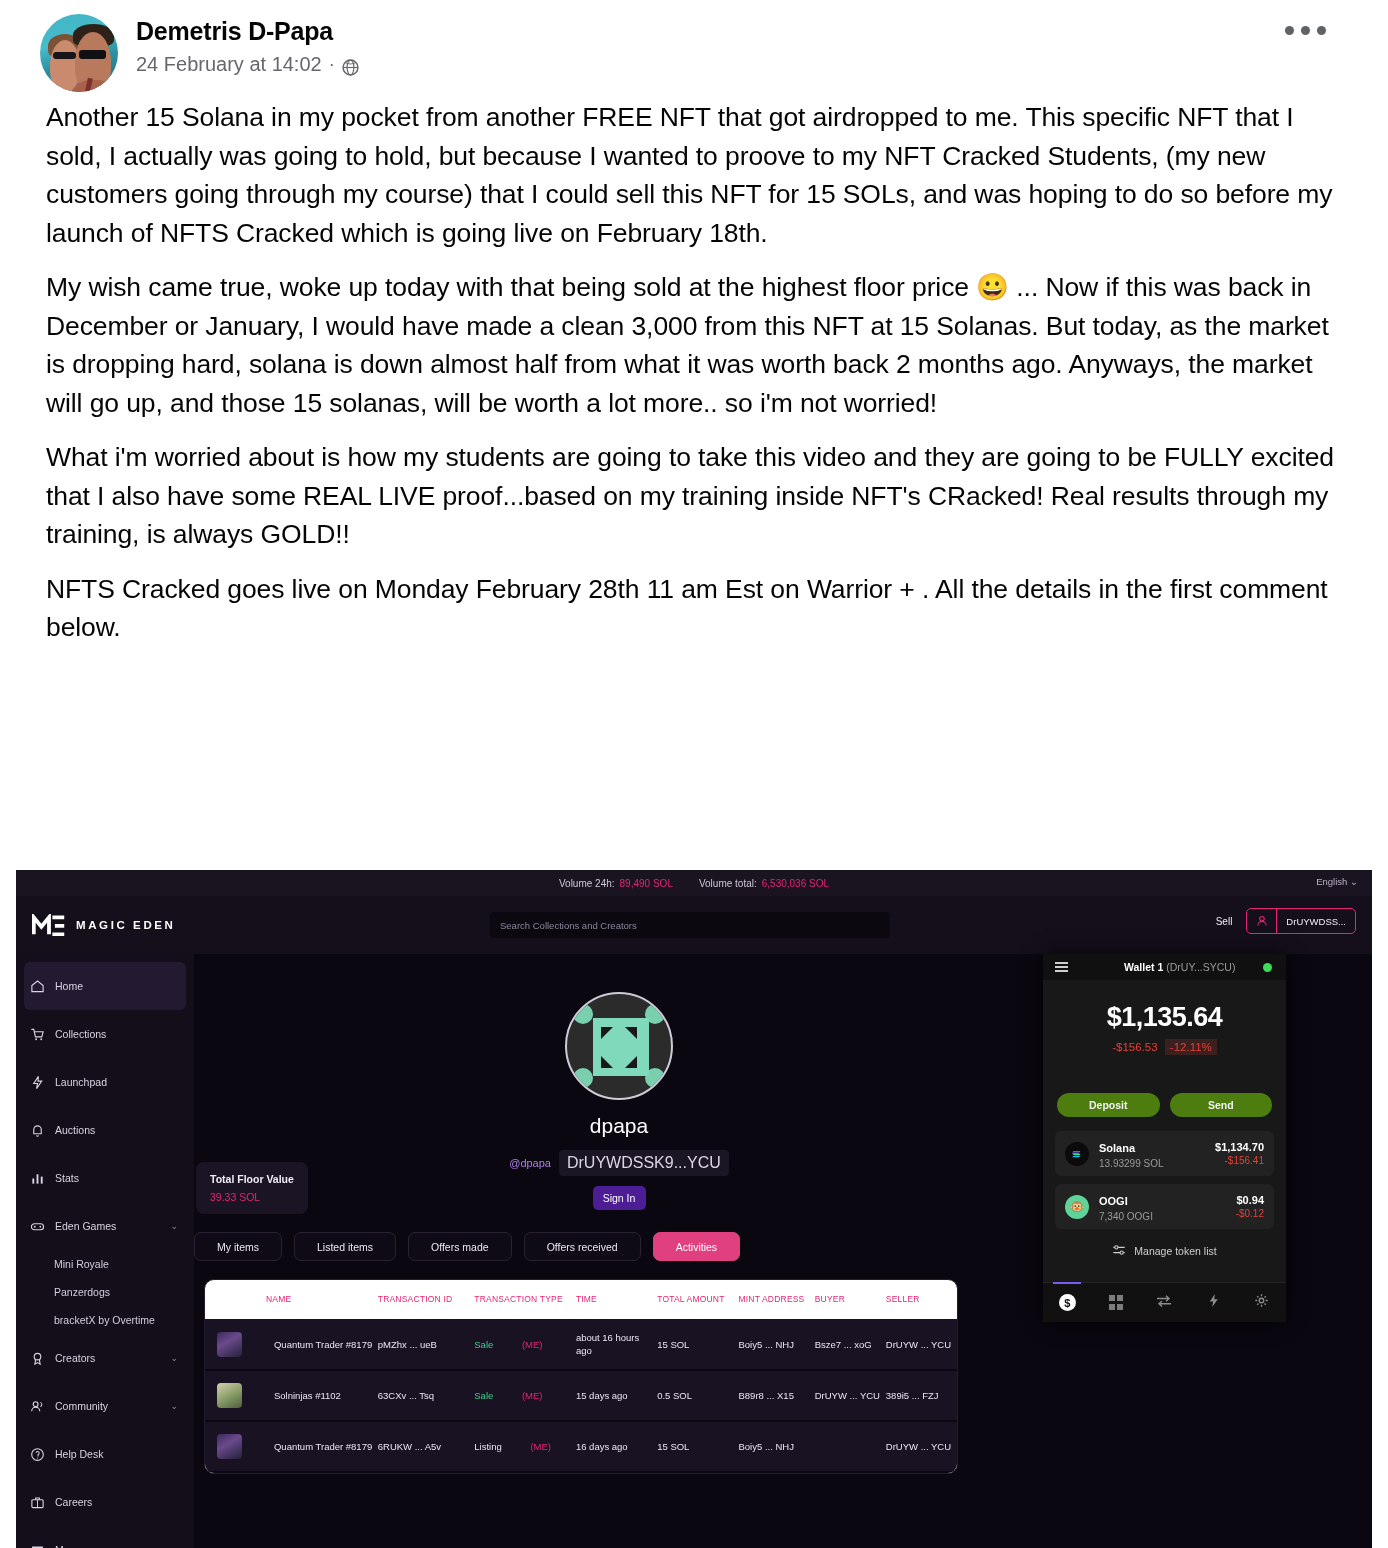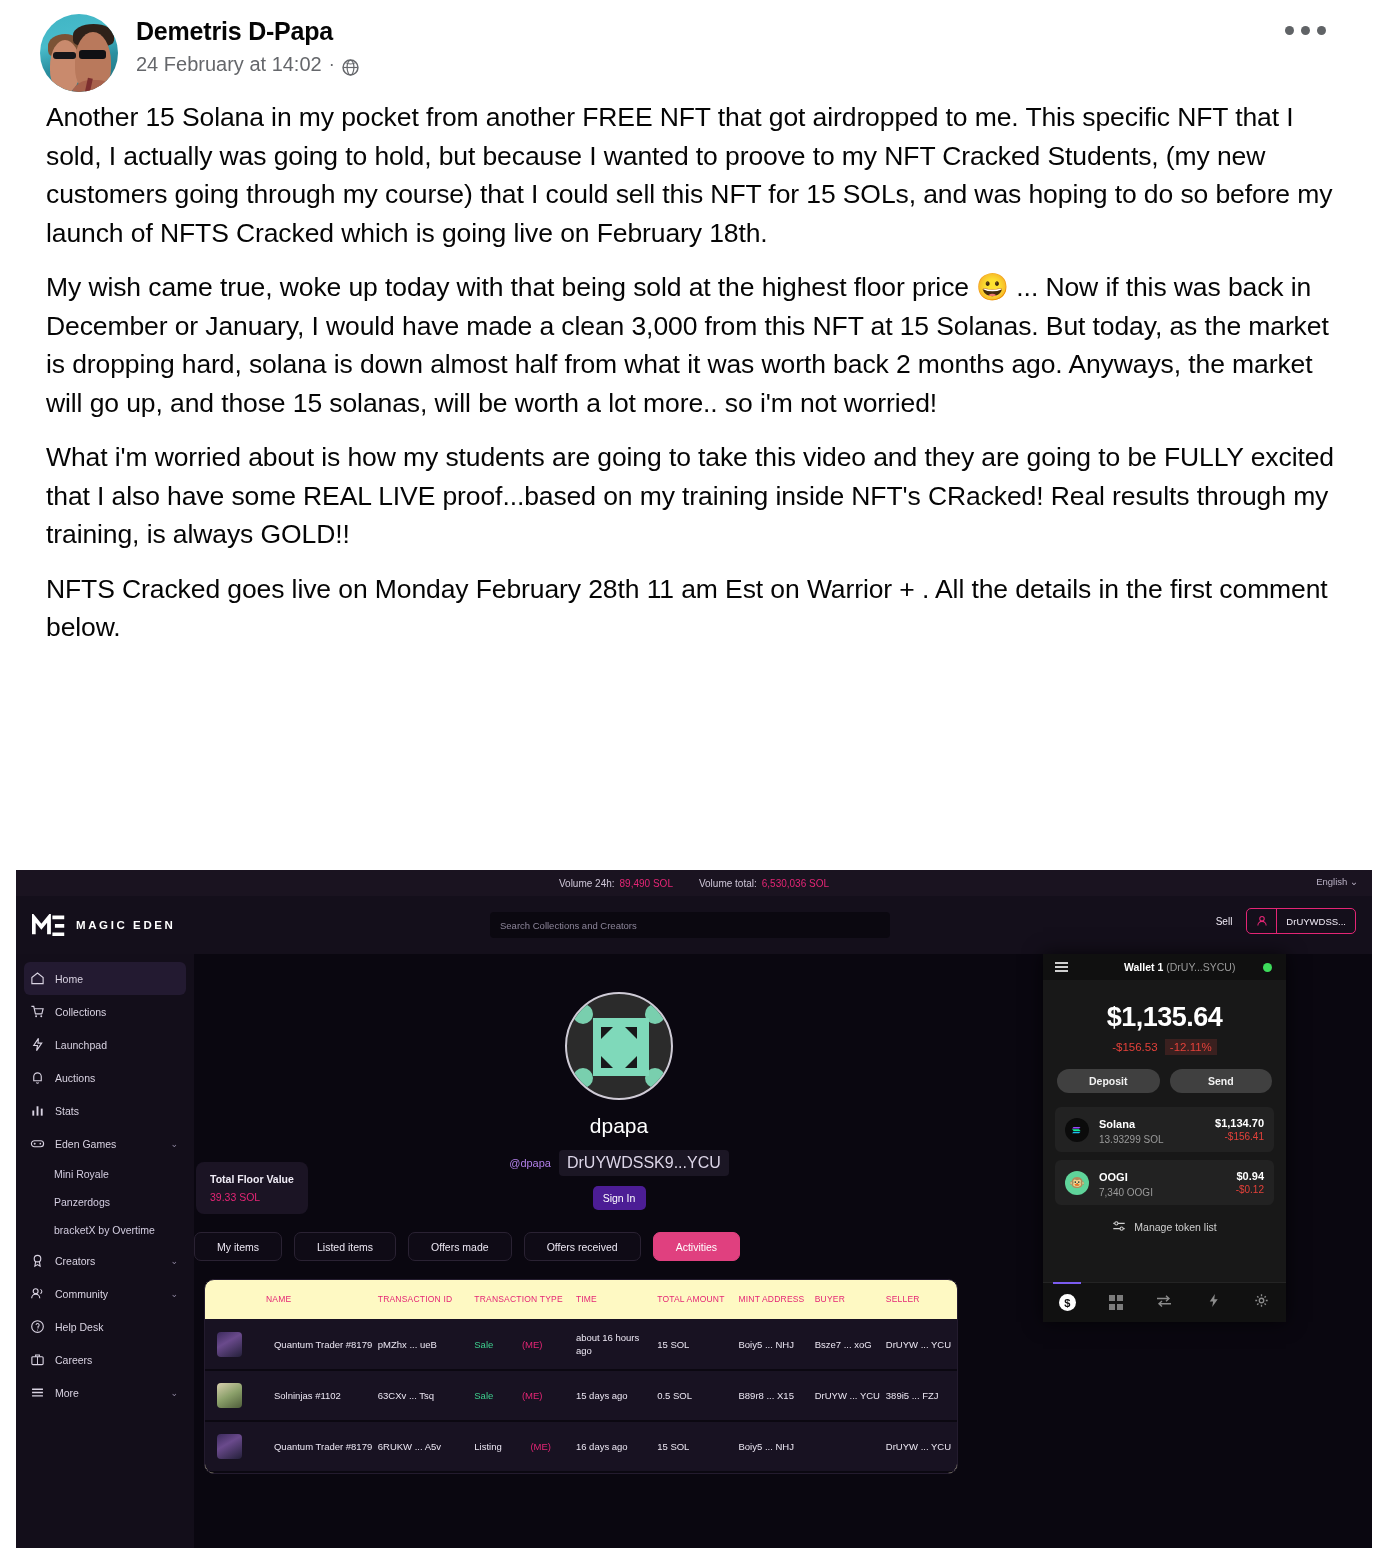--- a/index.html
+++ b/index.html
@@ -171,21 +171,21 @@
   
   .me-body { display: flex; height: calc(678px - 26px - 58px); }
   .me-sidebar {
     width: 178px;
     background: #130e1a;
     padding: 8px 0 0 0;
     flex: 0 0 178px;
   }
   .side-item {
     display: flex; align-items: center; gap: 10px;
-    height: 33px;
+    height: 48px;
     padding: 0 14px;
     font-size: 10.5px;
     color: #d9d3e2;
     position: relative;
   }
   .side-item.active {
     background: #231a31;
     border-radius: 6px;
     margin: 0 8px;
     padding: 0 6px;
@@ -269,21 +269,21 @@
     font-size: 10.5px; color: #ece7f3;
   }
   .tab.active { background: #e0407f; border-color: #e0407f; color: #fff; }
 
   .table-wrap {
     position: absolute; left: 10px; top: 325px;
     width: 754px;
     border: 1px solid #231b2e;
     border-radius: 10px;
     overflow: hidden;
-    background: #fef9c3;
+    background: #ffffff;
   }
   table.act { width: 100%; border-collapse: collapse; }
   table.act th {
     font-size: 8.5px;
     color: #e42575;
     text-align: left;
     font-weight: 400;
     padding: 14px 4px 14px 0;
     vertical-align: top;
     line-height: 11px;
@@ -339,23 +339,23 @@
     text-align: center; margin-top: 8px;
     font-size: 11.5px; color: #e3413a;
   }
   .wp-delta .pct {
     background: #3a201f; padding: 2px 5px; border-radius: 0; margin-left: 4px;
   }
   .wp-actions {
     display: flex; gap: 10px; padding: 16px 14px 0;
   }
   .wp-btn {
-    flex: 1; height: 24px; background: #404040; border-radius: 12px;
+    flex: 1; height: 24px; background: #4d7c0f; border-radius: 12px;
     display: flex; align-items: center; justify-content: center;
-    font-size: 10.5px; font-weight: bold; color: #f2f2f2;
+    font-size: 10.5px; font-weight: bold; color: #f2f2f2; margin-top: 24px;
   }
   .tok-list { padding: 14px 12px 0; }
   .tok {
     display: flex; align-items: center;
     background: #222222; border-radius: 6px;
     padding: 7px 10px; margin-bottom: 8px;
   }
   .tok-ico { width: 24px; height: 24px; border-radius: 50%; flex: 0 0 24px; }
   .tok-ico.sol { background: #0b0b0b; display: flex; align-items: center; justify-content: center; }
   .tok-ico.oogi { background: #5fd49a; display: flex; align-items: center; justify-content: center; font-size: 13px; }

